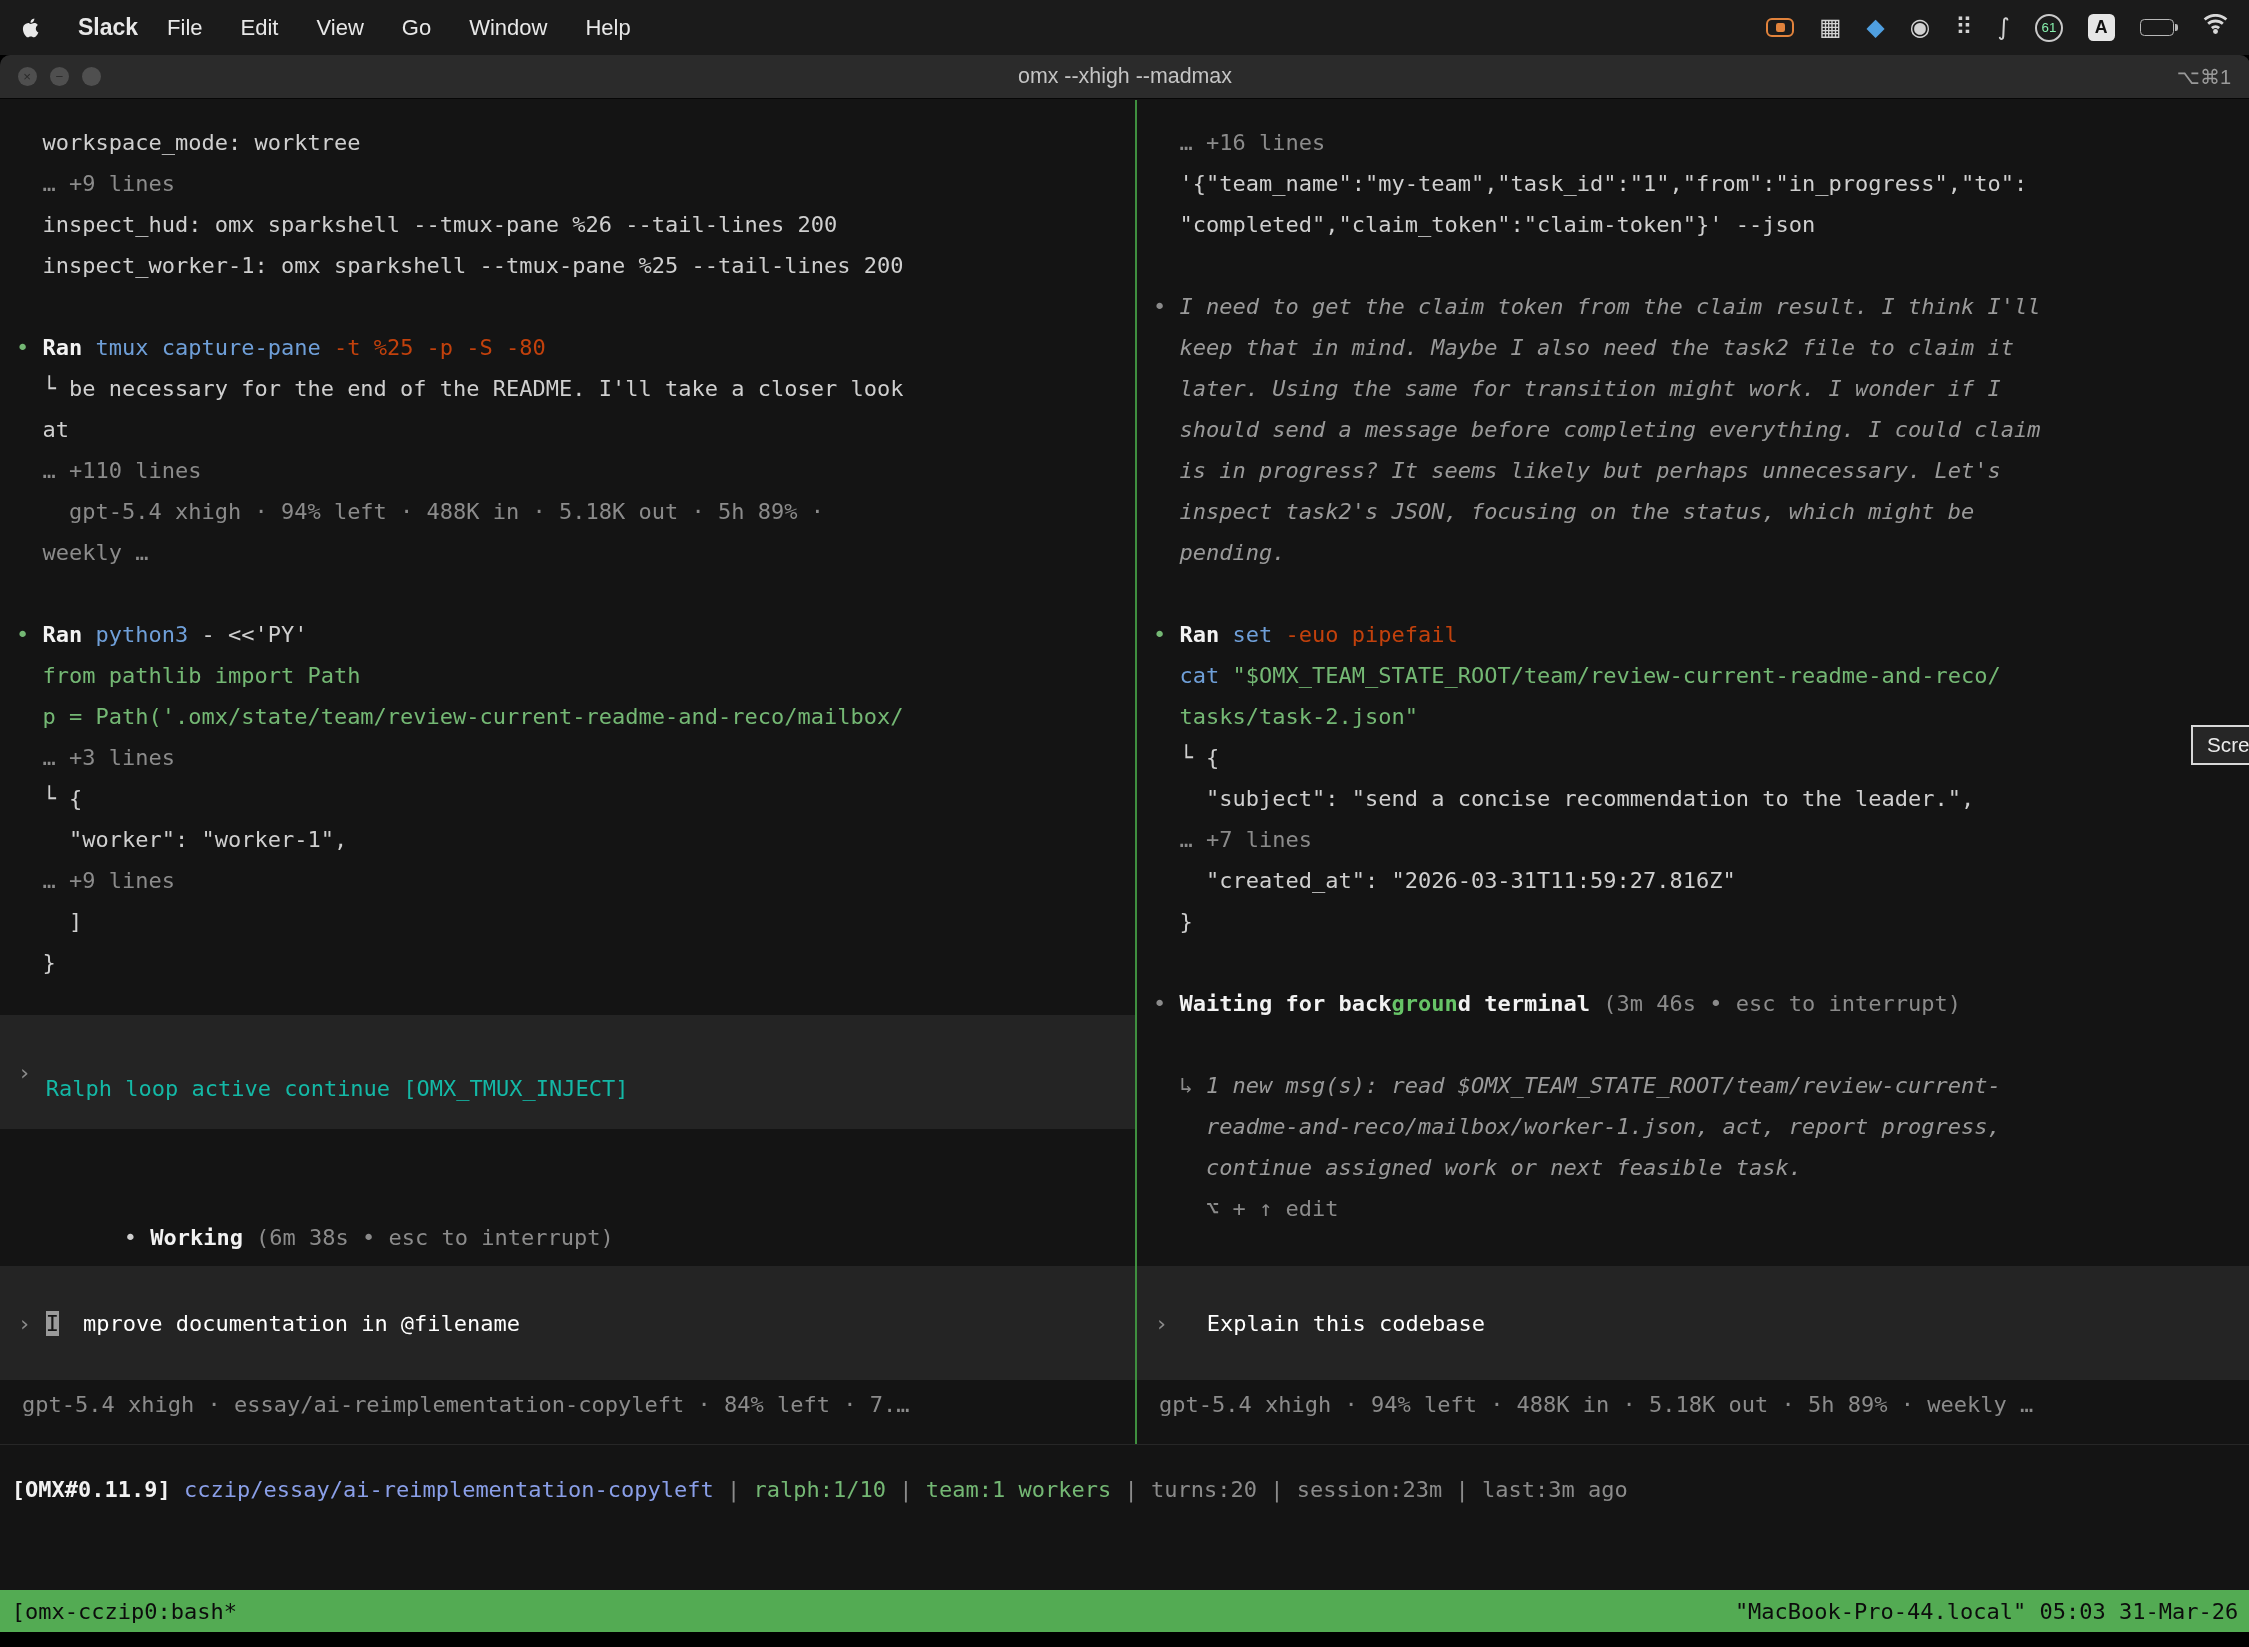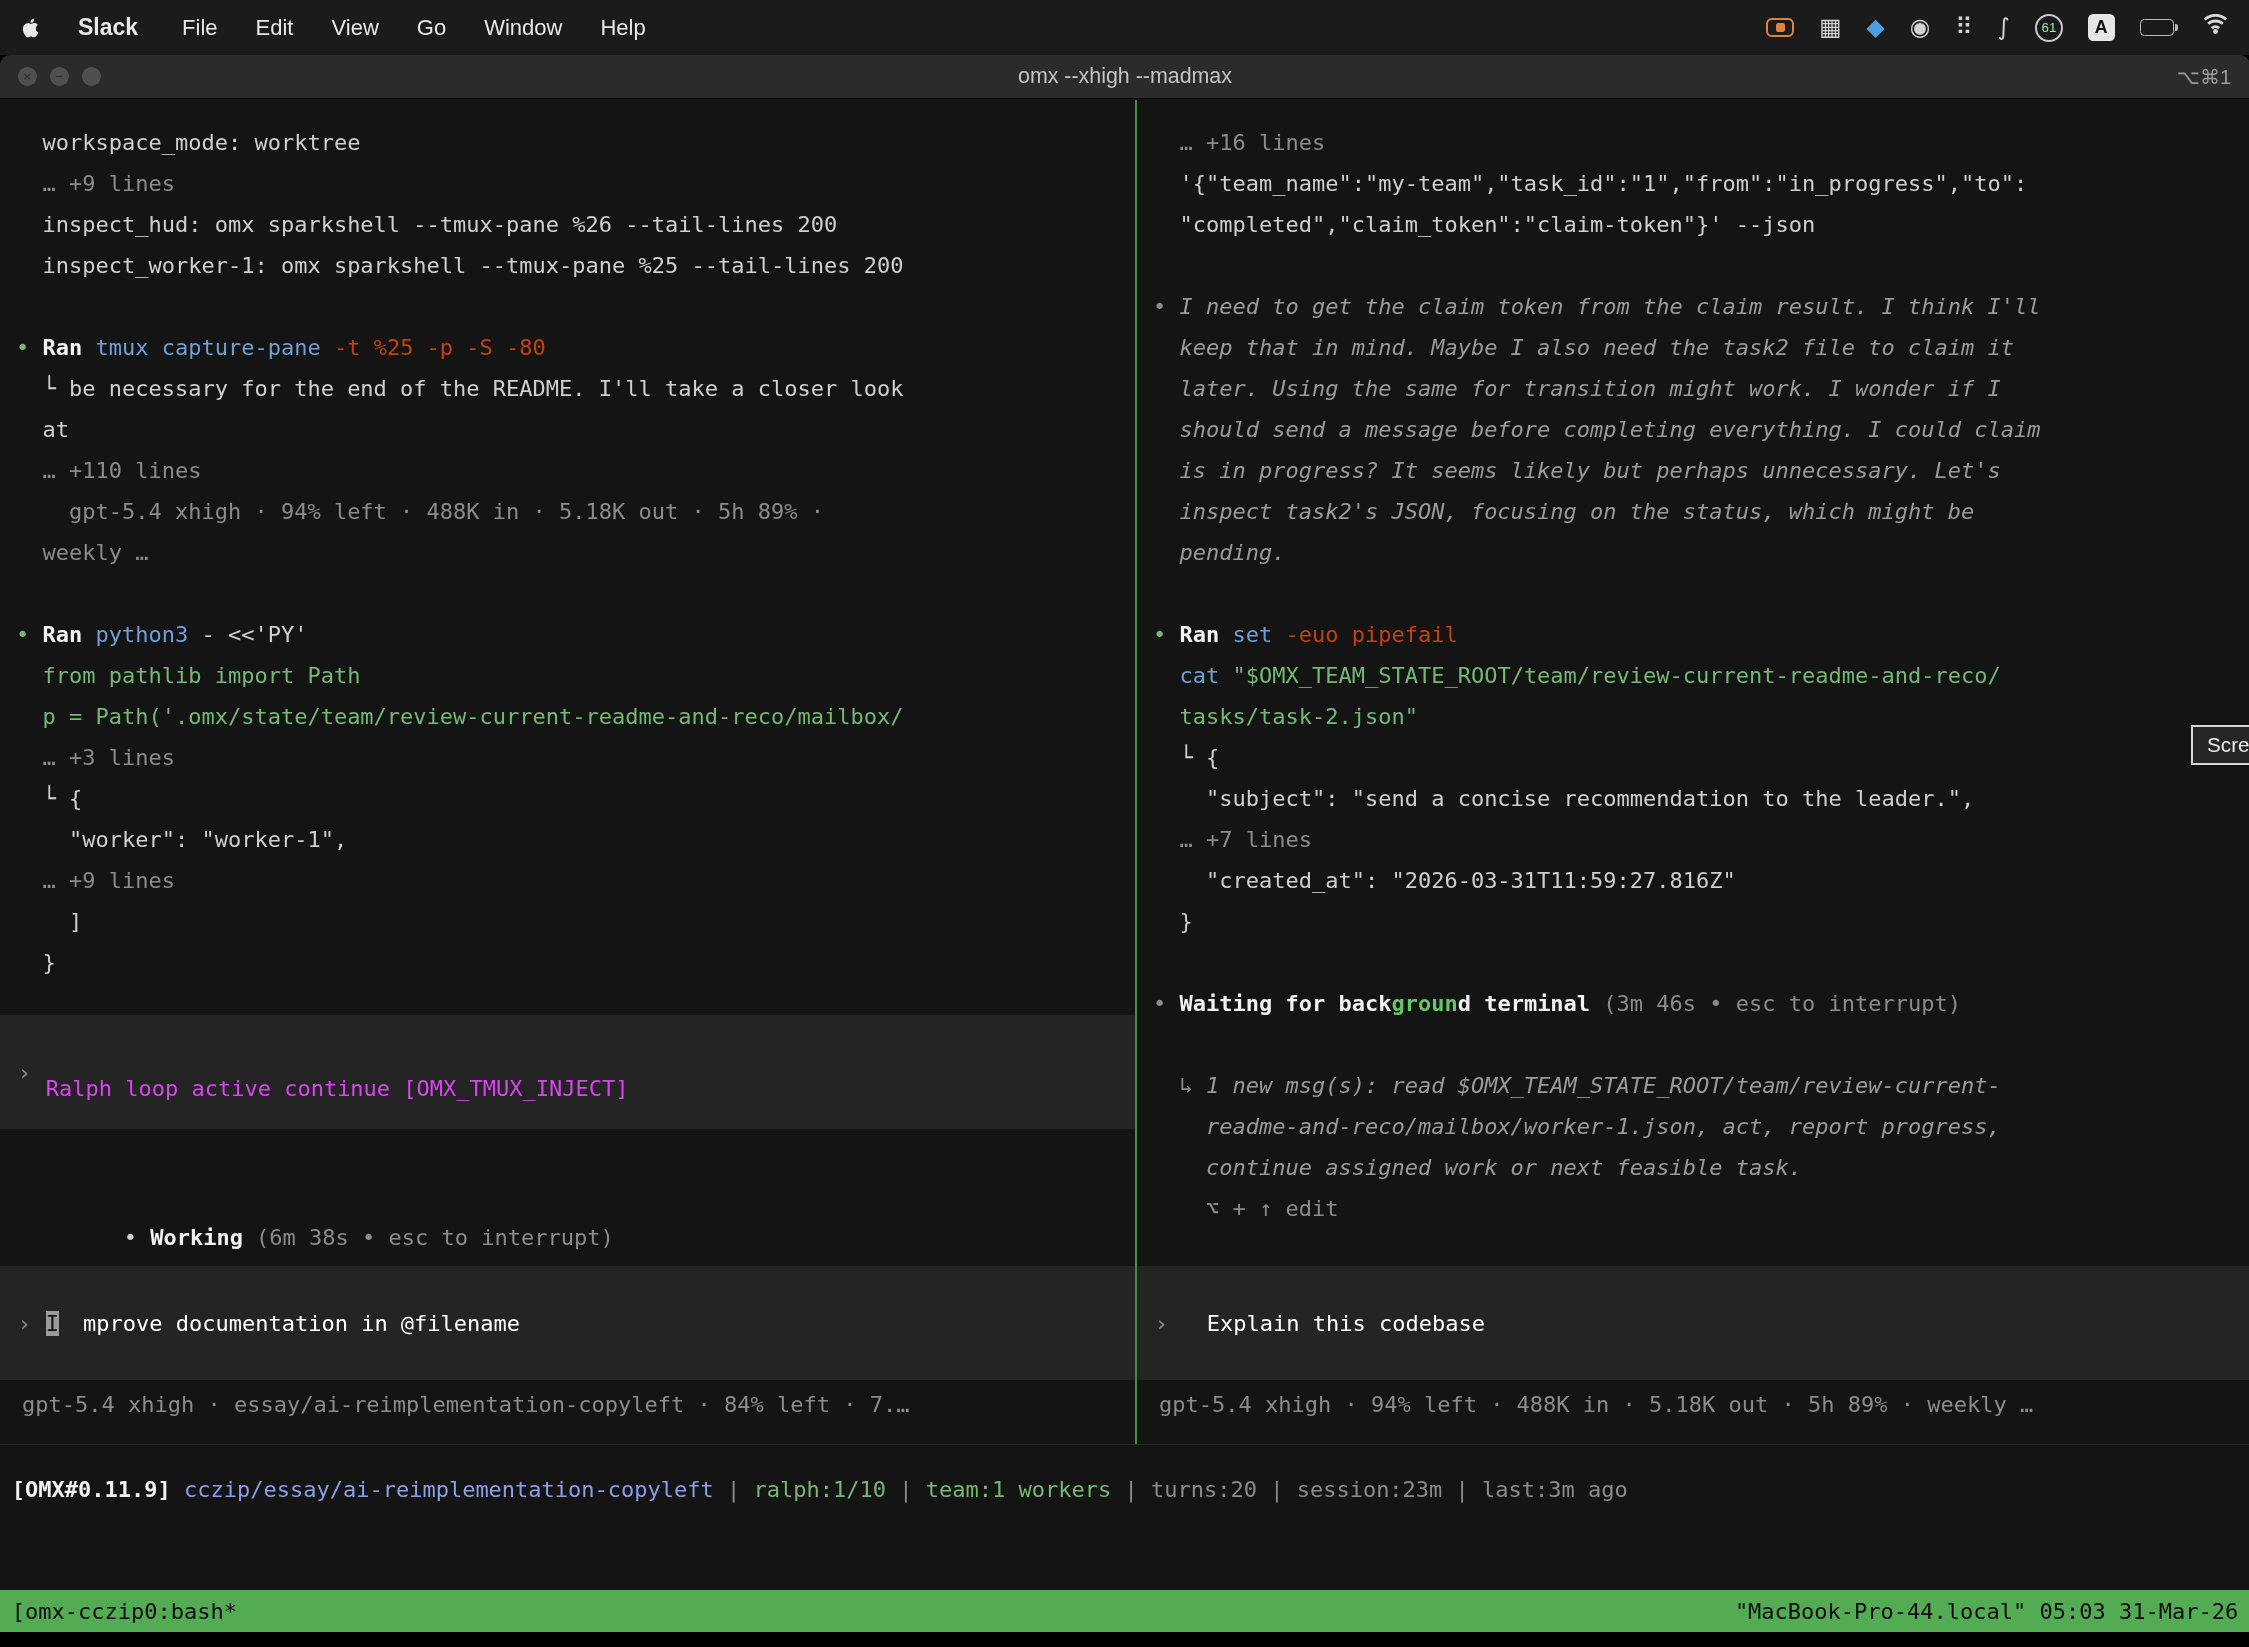--- a/index.html
+++ b/index.html
@@ -6,21 +6,21 @@
   html,body { width:2250px; height:1648px; }
   body { position:relative; background:#000; overflow:hidden;
          font-family:"DejaVu Sans Mono","Liberation Mono",monospace; }
 
   
   .menubar { position:absolute; top:0; left:0; width:100%; height:55px;
              background:#1b1b1b; display:flex; align-items:center;
              padding:0 22px; color:#e8e8e8;
              font-family:"Liberation Sans",sans-serif; font-size:22px; }
   .apple-wrap { margin-right:37px; display:flex; align-items:center; }
-  .appname { font-weight:bold; margin-right:44px; font-size:23px;text-align:right; }
+  .appname { font-weight:bold; margin-right:29px; font-size:23px;text-align:right; }
   .menu { margin-right:38px; cursor:default; }
   .mb-icons { margin-left:auto; display:flex; align-items:center; gap:25px; }
   .mb-glyph { color:#d2d2d2; font-size:23.6px; line-height:1;
               font-family:"DejaVu Sans",sans-serif; }
   .rec-ind { width:28px; height:19px; border:2.2px solid #e2833c; border-radius:5.9px;
              display:flex; align-items:center; justify-content:center; }
   .rec-ind i { width:8.9px; height:8.9px; background:#e2833c; border-radius:2.2px; }
   .badge61 { width:28px; height:28px; border:2.2px solid #c9c9c9; border-radius:50%;
              display:flex; align-items:center; justify-content:center;
              font-size:13.3px; color:#86efac; font-family:"Liberation Sans",sans-serif; }
@@ -67,21 +67,21 @@
   .c-green{ color:#74b874; }
   .c-blue { color:#6f9fd8; }
   .c-red  { color:#c2410c; }
   .c-bgreen{ color:#67c467; font-weight:bold; }
   .c-path { color:#8a9fe8; }
   .c-cursor{ background:#9a9a9a; color:#141414; }
 
   .band { position:absolute; left:0; right:0; height:114px; background:#242424;
           display:flex; align-items:center; padding-left:17.7px; white-space:pre; }
   .band .chev { color:#8b8b8b; margin-right:14.8px; }
-  .band .txt-bright { color:#d946ef;margin-top:32px; }
+  .band .txt-bright { color:#14b8a6;margin-top:32px; }
   .band .txt-dim { color:#ffffff;padding-left:24px; }
   #left-band1 { top:915px; }
   #left-band2 { top:1166px; }
   #right-band { top:1166px; }
   .abs-line { position:absolute; left:17.7px; line-height:41px; white-space:pre; }
   #working-line { top:1076px; }
   .pane-status { position:absolute; top:1284px; left:22px; color:#8b8b8b;
                  line-height:41px; white-space:pre; }
 
   .footer { position:absolute; left:0; top:1344px; width:100%; height:145px;

